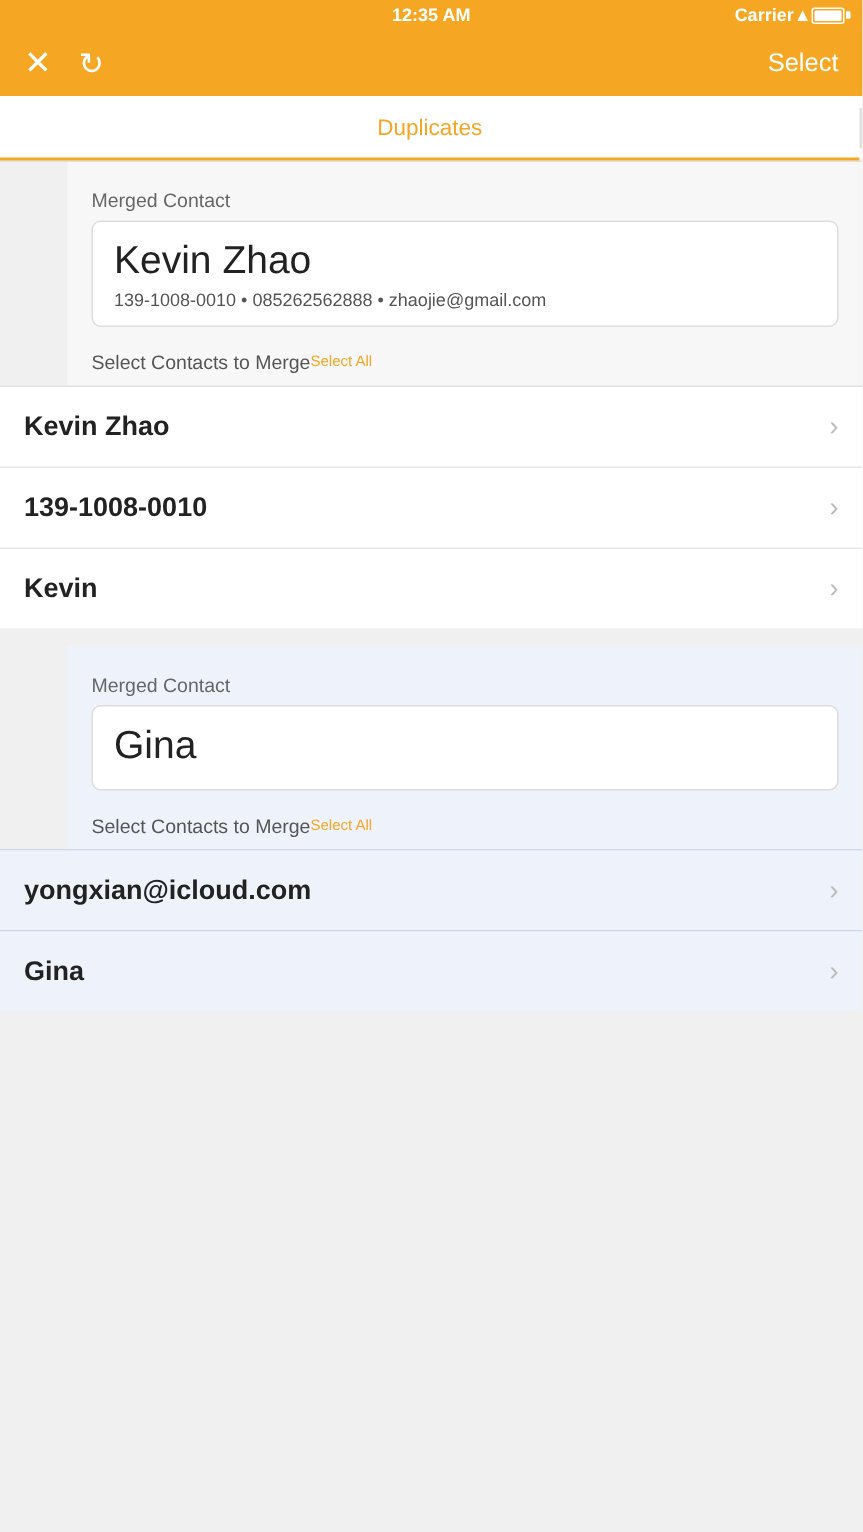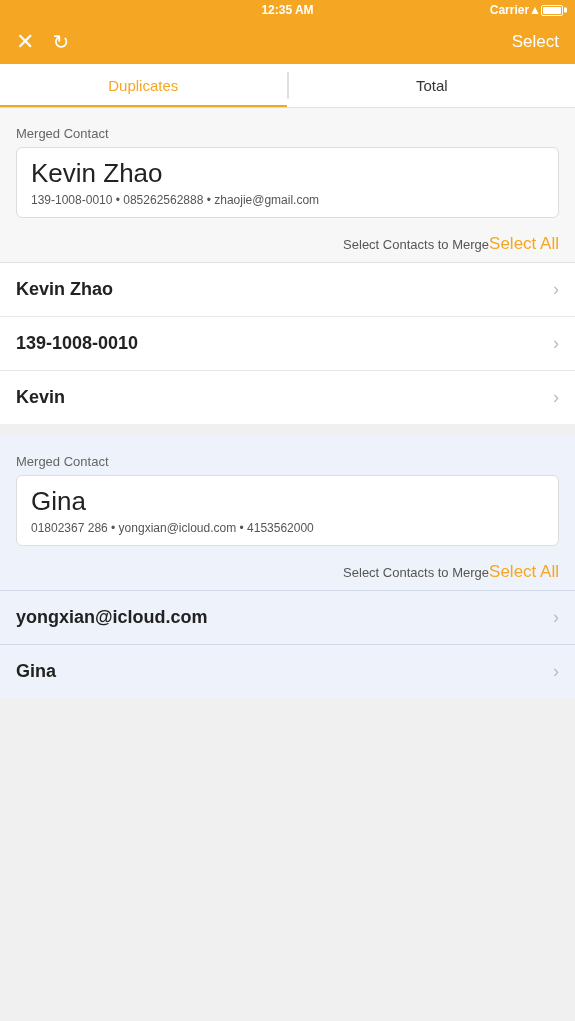--- a/index.html
+++ b/index.html
@@ -145,20 +145,21 @@
 
     
     .content {
       background: #f0f0f0;
     }
 
     
     .section {
       background: #f7f7f7;
       padding: 10px 16px 0 16px;
+      margin-left: 45px;
     }
     .section.highlighted {
       background: #EEF3FB;
     }
 
     .section-label {
       font-size: 13px;
       color: #666;
       margin-bottom: 4px;
       padding: 8px 0 2px 0;
@@ -178,30 +179,30 @@
       margin-bottom: 4px;
     }
     .merged-details {
       font-size: 12px;
       color: #555;
     }
 
     
     .select-merge-row {
       display: flex;
-      justify-content: flex-end;
+      justify-content: flex-start;
       align-items: center;
       padding: 8px 0 8px 0;
     }
     .select-merge-label {
       font-size: 13px;
       color: #555;
     }
     .select-all-btn {
-      font-size: 17px;
+      font-size: 10px;
       color: #F5A623;
       cursor: pointer;
       font-weight: 400;
     }
 
     
     .contact-list {
       background: white;
       border-radius: 0;
       border-top: 1px solid #e0e0e0;
@@ -258,23 +259,20 @@
   </div>
   <span class="nav-select">Select</span>
 </div>
 
 <div class="tab-bar">
   <div class="tab-item active">
     <span>Duplicates</span>
   </div>
   <div class="tab-divider"></div>
   <div class="tab-divider"></div>
-  <div class="tab-item">
-    <span>Total</span>
-  </div>
 </div>
 
 <div class="content">
 
   <div class="section">
     <div class="section-label">Merged Contact</div>
     <div class="merged-card">
       <div class="merged-name">Kevin Zhao</div>
       <div class="merged-details">139-1008-0010 • 085262562888 • zhaojie@gmail.com</div>
     </div>
@@ -297,21 +295,20 @@
       <span class="chevron">›</span>
     </div>
   </div>
 
   <div class="section-gap"></div>
 
   <div class="section highlighted" style="background:#EEF3FB;">
     <div class="section-label">Merged Contact</div>
     <div class="merged-card">
       <div class="merged-name">Gina</div>
-      <div class="merged-details">01802367 286 • yongxian@icloud.com • 4153562000</div>
     </div>
     <div class="select-merge-row">
       <span class="select-merge-label">Select Contacts to Merge</span>
       <span class="select-all-btn">Select All</span>
     </div>
   </div>
   <div class="contact-list" style="background:#EEF3FB; border-top:1px solid #d0d8e8;">
     <div class="contact-item" style="background:#EEF3FB; border-bottom:1px solid #d0d8e8;text-align:right;">
       <span class="contact-item-name">yongxian@icloud.com</span>
       <span class="chevron">›</span>

